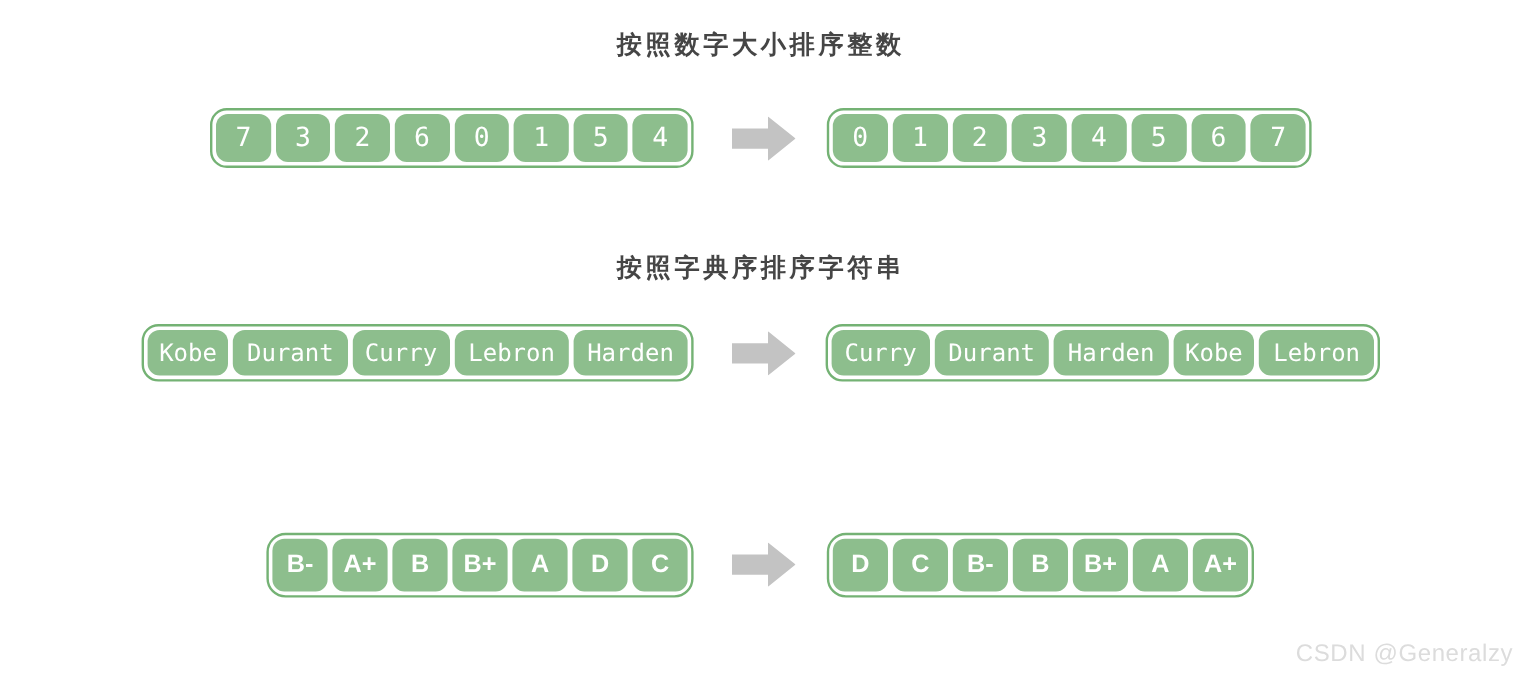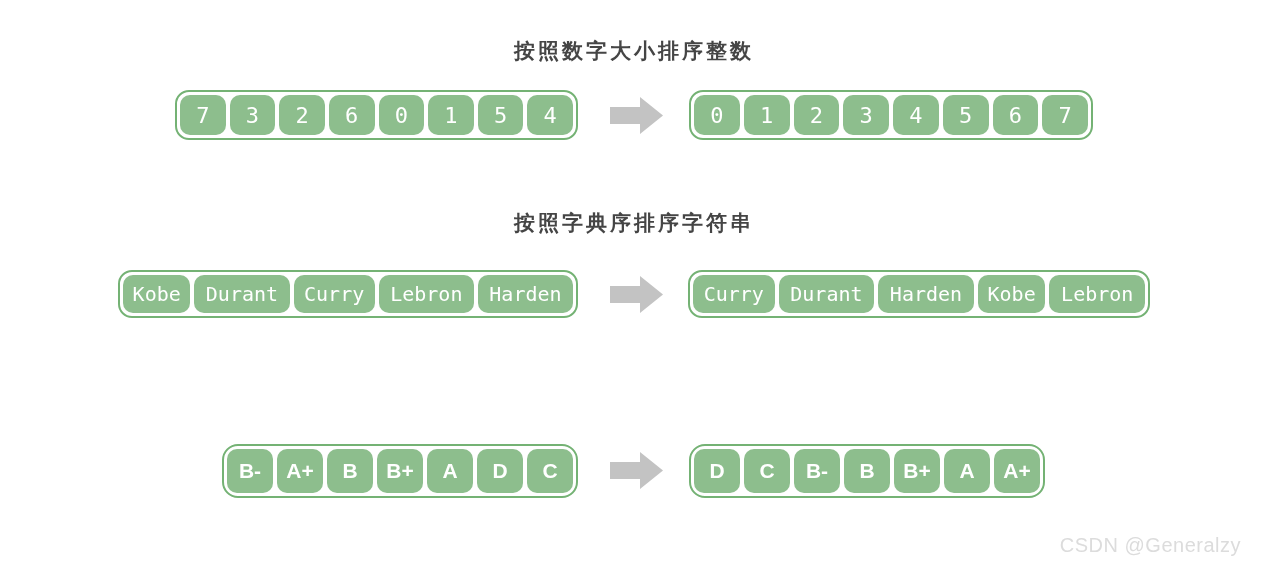--- a/index.html
+++ b/index.html
@@ -16,21 +16,21 @@
     background:#fff;overflow:hidden;
     font-family:"Liberation Sans",sans-serif;
   }
   .title{
     position:absolute;left:175px;width:918px;
     text-align:center;
     font-weight:bold;font-size:21px;letter-spacing:3px;
     color:var(--title-gray);
     white-space:nowrap;
   }
-  .t1{top:37px;}
+  .t1{top:23px;}
   .t2{top:209px;}
   .t3{top:385px;}
 
   .array{
     position:absolute;
     box-sizing:border-box;
     background:#fff;
     border:2px solid var(--container-border);
     border-radius:14px;
     padding:3px;
@@ -65,21 +65,21 @@
   .arrow{
     position:absolute;left:610px;width:53px;height:37px;
     color:var(--arrow-gray);
   }
   .ar1{top:97px;}
   .ar2{top:276px;}
   .ar3{top:452px;}
   .arrow svg{display:block;width:100%;height:100%;}
 
   .watermark{
-    position:absolute;right:24px;bottom:8px;
+    position:absolute;right:4px;bottom:8px;
     font-size:20px;color:var(--watermark-gray);
     letter-spacing:0.5px;
     font-family:"Liberation Sans",sans-serif;
   }
 </style>
 </head>
 <body>
 
 <div class="canvas">
 

